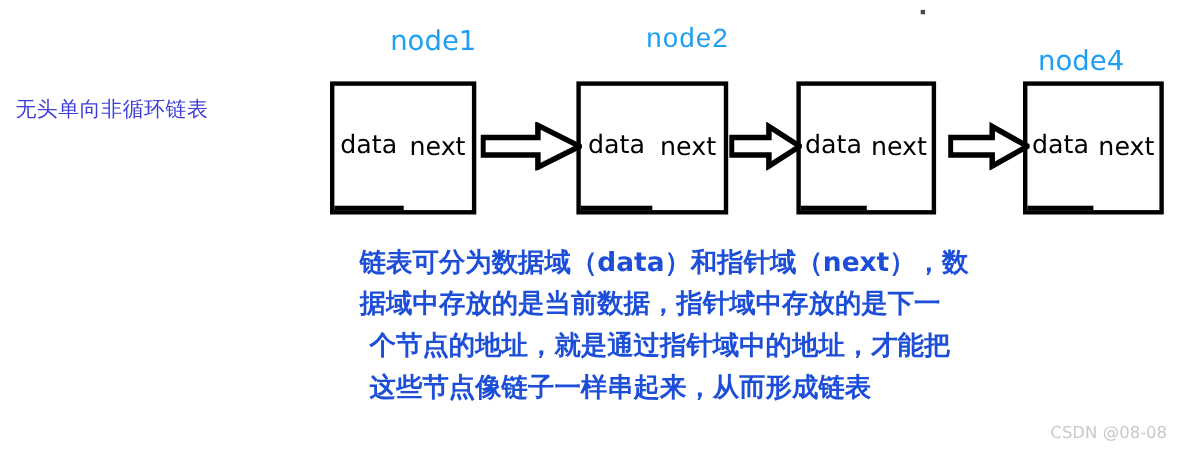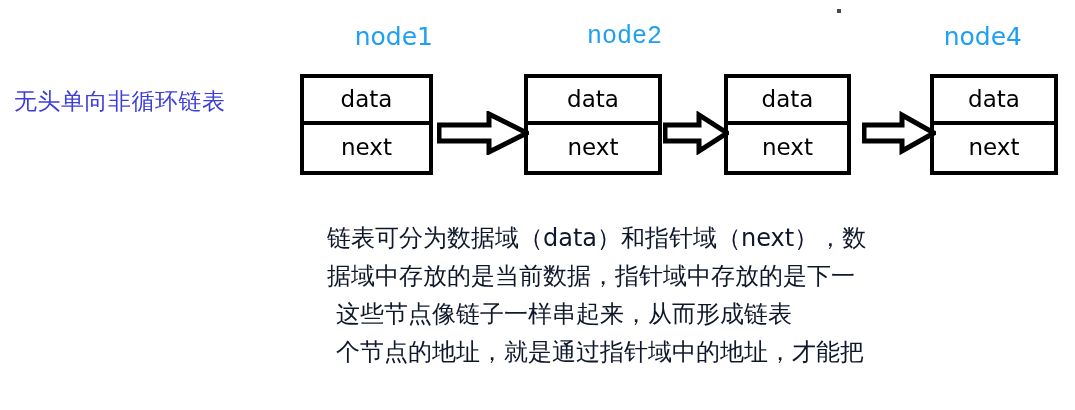--- a/index.html
+++ b/index.html
@@ -18,46 +18,46 @@
     width: 1075px;
     height: 410px;
     background: #ffffff;
   }
 
   
   .side-label {
     position: absolute;
     left: 14px;
     top: 86px;
-    font-size: 23px;
+    font-size: 19px;
     color: #3d3ddb;
     letter-spacing: 0.5px;
     white-space: nowrap;
   }
 
   
   .node-label {
     position: absolute;
     top: 22px;
     font-size: 25px;
     color: #1e9ff2;
     white-space: nowrap;
     text-align: right;
   }
 
   
   .node-box {
     position: absolute;
     top: 74px;
-    height: 101px;
+    height: 121px;
     box-sizing: border-box;
     border: 4px solid #000000;
     background: #ffffff;
     display: flex;
-    flex-direction: column;
+    flex-direction: row;
     text-align: center;
   }
   .node-cell {
     flex: 1 1 50%;
     display: flex;
     align-items: center;
     justify-content: center;
     font-size: 23px;
     color: #000000;
     line-height: 1;
@@ -75,23 +75,24 @@
   .arrow svg {
     display: block;
   }
 
   
   .caption {
     position: absolute;
     left: 327px;
     top: 219px;
     width: 650px;
-    color: #0f172a;
+    color: #1d4ed8;
     font-size: 24px;
     line-height: 38px;
+    font-weight: bold;
   }
   .caption-line {
     white-space: nowrap;
   }
   .caption-line.indent {
     padding-left: 9px;
   }
 
   
   .watermark {
@@ -115,21 +116,21 @@
 </style>
 </head>
 <body>
 
 <div id="canvas">
 
   <div class="side-label">无头单向非循环链表</div>
 
   <div class="node-label" style="left:300px;width:133px;">node1</div>
   <div class="node-label" style="left:524px;width:138px;font-family:Liberation Mono, monospace;">node2</div>
-  <div class="node-label" style="left:894px;width:128px;">node4</div>
+  <div class="node-label" style="left:894px;width:128px;margin-top:19px;">node4</div>
 
   <div class="node-box" style="left:300px;width:133px;">
     <div class="node-cell data-cell">data</div>
     <div class="node-cell next-cell">next</div>
   </div>
 
   <div class="node-box" style="left:524px;width:138px;">
     <div class="node-cell data-cell">data</div>
     <div class="node-cell next-cell">next</div>
   </div>
@@ -158,20 +159,21 @@
 
   <div class="arrow" style="left:862px;">
     <svg width="74" height="44" viewBox="0 0 74 44">
       <polygon points="2,14 40,14 40,4 72,22 40,40 40,30 2,30" fill="#ffffff" stroke="#000000" stroke-width="5" stroke-linejoin="miter"></polygon>
     </svg>
   </div>
 
   <div class="caption">
     <div class="caption-line">链表可分为数据域（data）和指针域（next），数</div>
     <div class="caption-line">据域中存放的是当前数据，指针域中存放的是下一</div>
+    <div class="caption-line indent">个节点的地址，就是通过指针域中的地址，才能把</div>
     <div class="caption-line indent">这些节点像链子一样串起来，从而形成链表</div>
-    <div class="caption-line indent">个节点的地址，就是通过指针域中的地址，才能把</div>
   </div>
 
   <div class="speck"></div>
 
+  <div class="watermark">CSDN @08-08</div>
 
 </div>
 
 </body></html>

